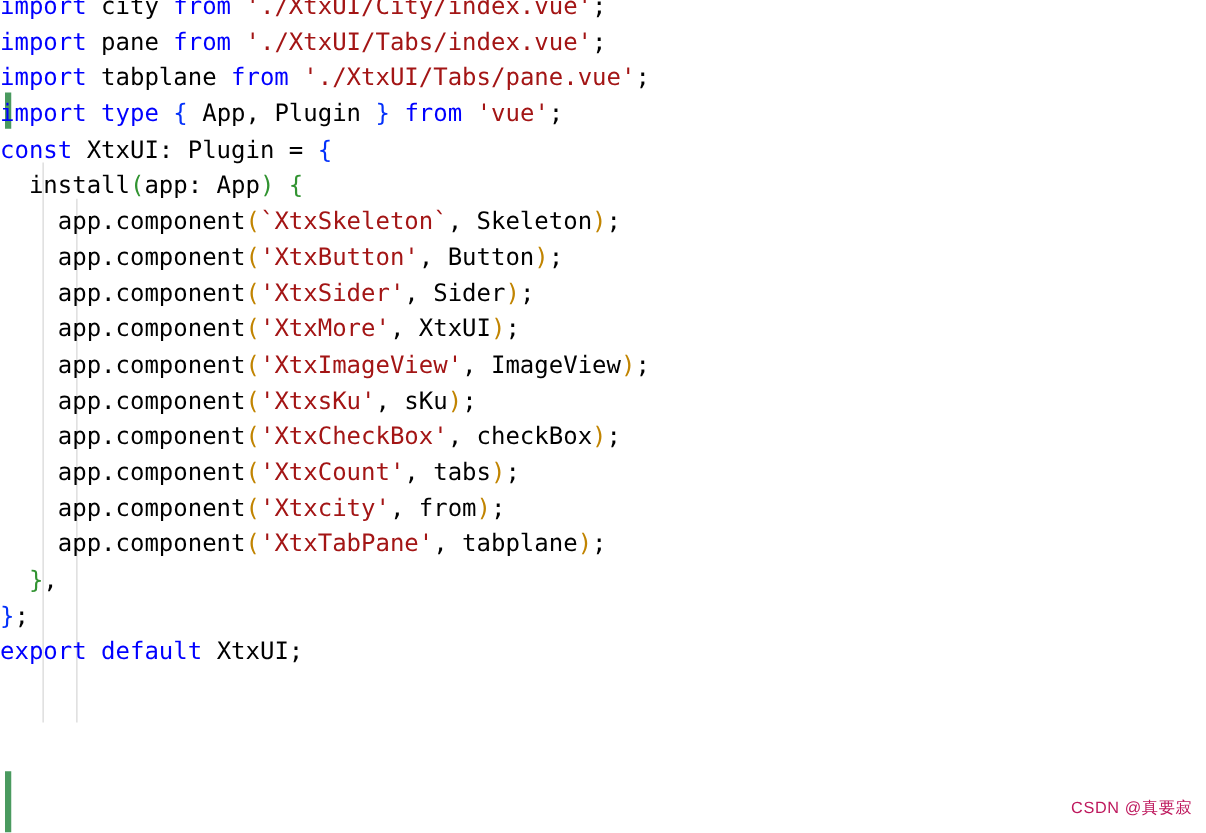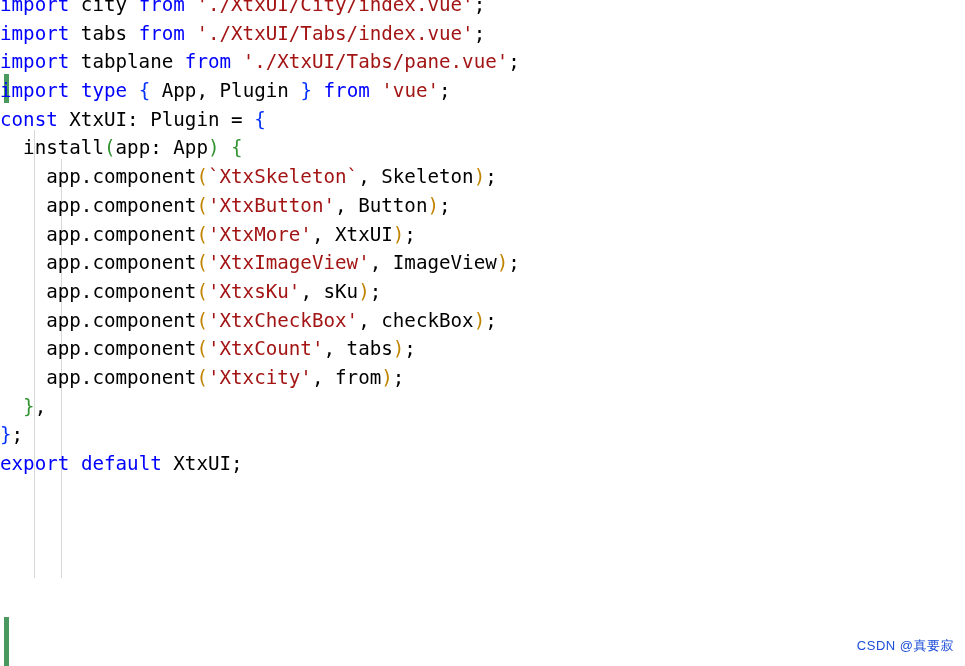--- a/index.html
+++ b/index.html
@@ -63,21 +63,21 @@
   .br-grn  { color: #319331; }   
   .br-gold { color: #c18401; }   
 
   
   .watermark {
     position: absolute;
     right: 11px;
     bottom: 11px;
     font-family: "Liberation Sans", sans-serif;
     font-size: 13px;
-    color: #1d4ed8;
+    color: #be185d;
     letter-spacing: 0.5px;
     white-space: nowrap;
     user-select: none;
   }
 </style>
 </head>
 <body>
 
 <div id="editor">
 
@@ -85,33 +85,35 @@
       <div class="gutter-bar" style="top: 74px; height: 29px; background: rgb(74, 154, 95);"></div>
       <div class="gutter-bar" style="top: 617px; height: 49px; background: rgb(74, 154, 95);"></div>
     </div>
   <div id="indent-guides">
       <div class="indent-guide" style="left: 34px; top: 130px; height: 448px; background: rgb(215, 215, 215);"></div>
       <div class="indent-guide" style="left: 61px; top: 159px; height: 419px; background: rgb(215, 215, 215);"></div>
     </div>
 
   <div class="code-lines" id="code-lines">
       <div class="line"><span class="t kw">import</span><span class="t plain"> city </span><span class="t kw">from</span><span class="t plain"> </span><span class="t str">'./XtxUI/City/index.vue'</span><span class="t plain">;</span></div>
-      <div class="line"><span class="t kw">import</span><span class="t plain"> tabs </span><span class="t kw">from</span><span class="t plain"> </span><span class="t str">'./XtxUI/Tabs/index.vue'</span><span class="t plain">;</span></div>
+      <div class="line"><span class="t kw">import</span><span class="t plain"> pane </span><span class="t kw">from</span><span class="t plain"> </span><span class="t str">'./XtxUI/Tabs/index.vue'</span><span class="t plain">;</span></div>
       <div class="line"><span class="t kw">import</span><span class="t plain"> tabplane </span><span class="t kw">from</span><span class="t plain"> </span><span class="t str">'./XtxUI/Tabs/pane.vue'</span><span class="t plain">;</span></div>
       <div class="line"><span class="t kw">import</span><span class="t plain"> </span><span class="t kw">type</span><span class="t plain"> </span><span class="t br-blue">{</span><span class="t plain"> App, Plugin </span><span class="t br-blue">}</span><span class="t plain"> </span><span class="t kw">from</span><span class="t plain"> </span><span class="t str">'vue'</span><span class="t plain">;</span></div>
       <div class="line"><span class="t kw">const</span><span class="t plain"> XtxUI: Plugin = </span><span class="t br-blue">{</span></div>
       <div class="line"><span class="t plain">  install</span><span class="t br-grn">(</span><span class="t plain">app: App</span><span class="t br-grn">)</span><span class="t plain"> </span><span class="t br-grn">{</span></div>
       <div class="line"><span class="t plain">    app.component</span><span class="t br-gold">(</span><span class="t str">`XtxSkeleton`</span><span class="t plain">, Skeleton</span><span class="t br-gold">)</span><span class="t plain">;</span></div>
       <div class="line"><span class="t plain">    app.component</span><span class="t br-gold">(</span><span class="t str">'XtxButton'</span><span class="t plain">, Button</span><span class="t br-gold">)</span><span class="t plain">;</span></div>
+      <div class="line"><span class="t plain">    app.component</span><span class="t br-gold">(</span><span class="t str">'XtxSider'</span><span class="t plain">, Sider</span><span class="t br-gold">)</span><span class="t plain">;</span></div>
       <div class="line"><span class="t plain">    app.component</span><span class="t br-gold">(</span><span class="t str">'XtxMore'</span><span class="t plain">, XtxUI</span><span class="t br-gold">)</span><span class="t plain">;</span></div>
       <div class="line"><span class="t plain">    app.component</span><span class="t br-gold">(</span><span class="t str">'XtxImageView'</span><span class="t plain">, ImageView</span><span class="t br-gold">)</span><span class="t plain">;</span></div>
       <div class="line"><span class="t plain">    app.component</span><span class="t br-gold">(</span><span class="t str">'XtxsKu'</span><span class="t plain">, sKu</span><span class="t br-gold">)</span><span class="t plain">;</span></div>
       <div class="line"><span class="t plain">    app.component</span><span class="t br-gold">(</span><span class="t str">'XtxCheckBox'</span><span class="t plain">, checkBox</span><span class="t br-gold">)</span><span class="t plain">;</span></div>
       <div class="line"><span class="t plain">    app.component</span><span class="t br-gold">(</span><span class="t str">'XtxCount'</span><span class="t plain">, tabs</span><span class="t br-gold">)</span><span class="t plain">;</span></div>
       <div class="line"><span class="t plain">    app.component</span><span class="t br-gold">(</span><span class="t str">'Xtxcity'</span><span class="t plain">, from</span><span class="t br-gold">)</span><span class="t plain">;</span></div>
+      <div class="line"><span class="t plain">    app.component</span><span class="t br-gold">(</span><span class="t str">'XtxTabPane'</span><span class="t plain">, tabplane</span><span class="t br-gold">)</span><span class="t plain">;</span></div>
       <div class="line"><span class="t plain">  </span><span class="t br-grn">}</span><span class="t plain">,</span></div>
       <div class="line"><span class="t br-blue">}</span><span class="t plain">;</span></div>
       <div class="line"><span class="t kw">export</span><span class="t plain"> </span><span class="t kw">default</span><span class="t plain"> XtxUI;</span></div>
     </div>
 
   <div class="watermark">CSDN @真要寂</div>
 
 </div>
 
 </body></html>

